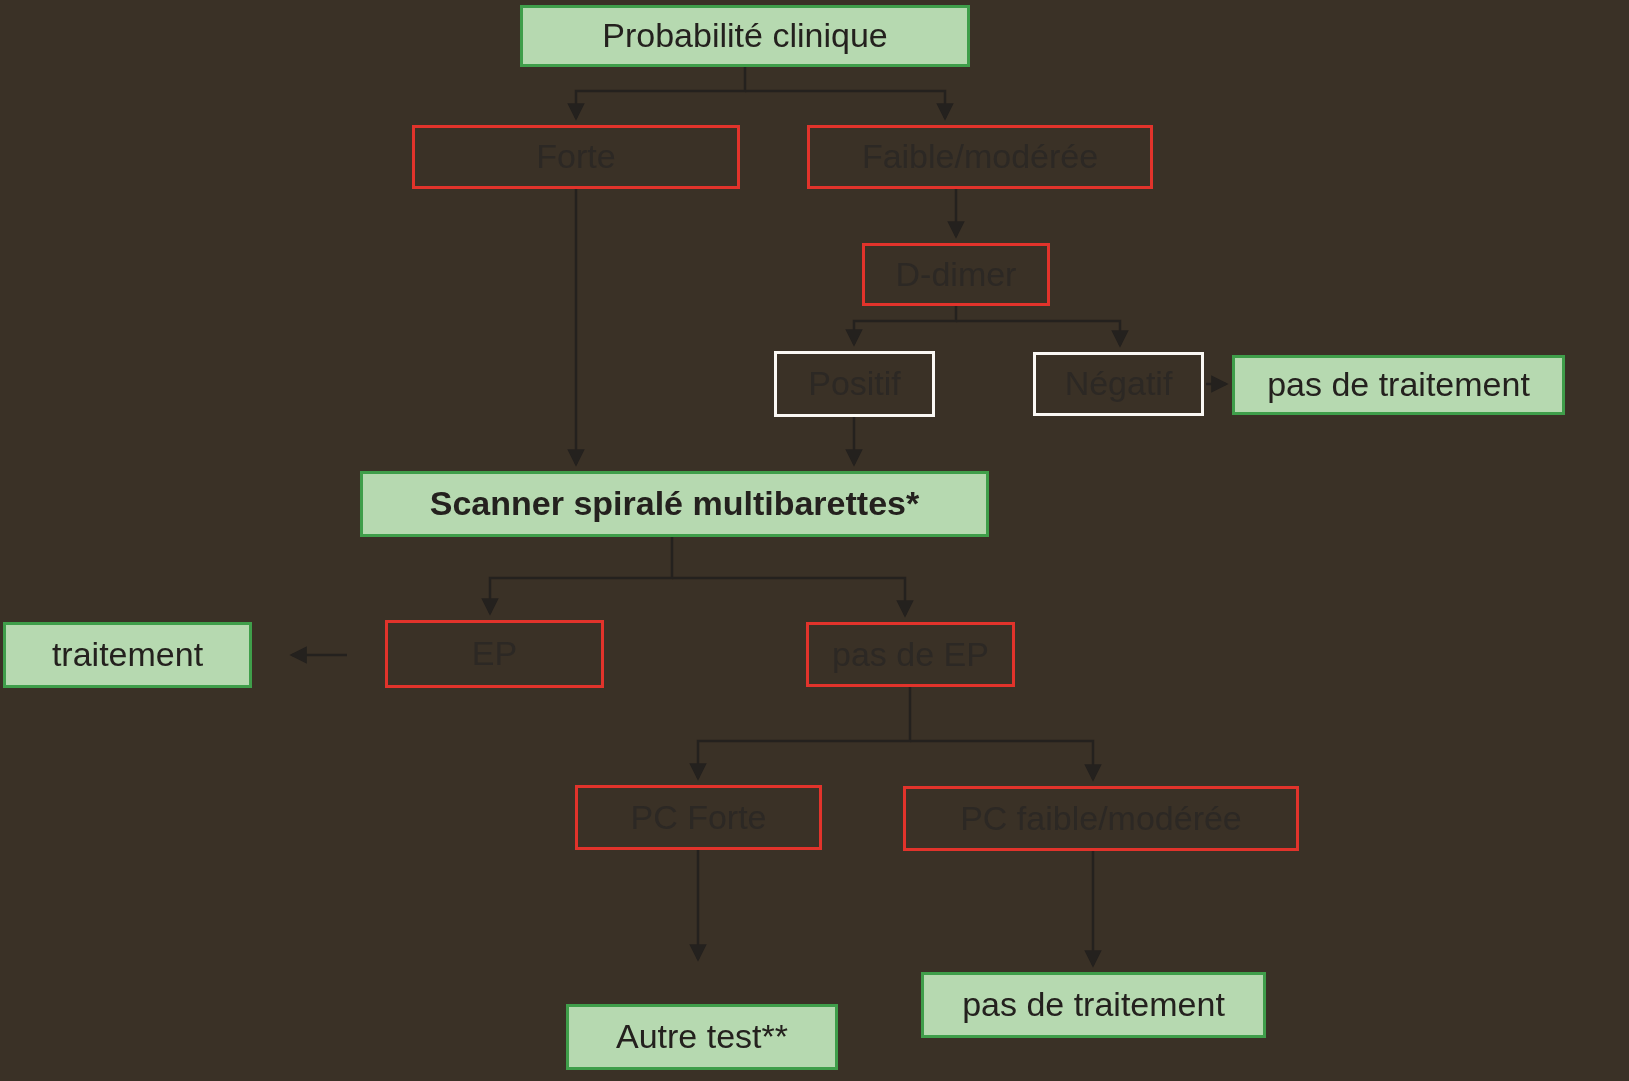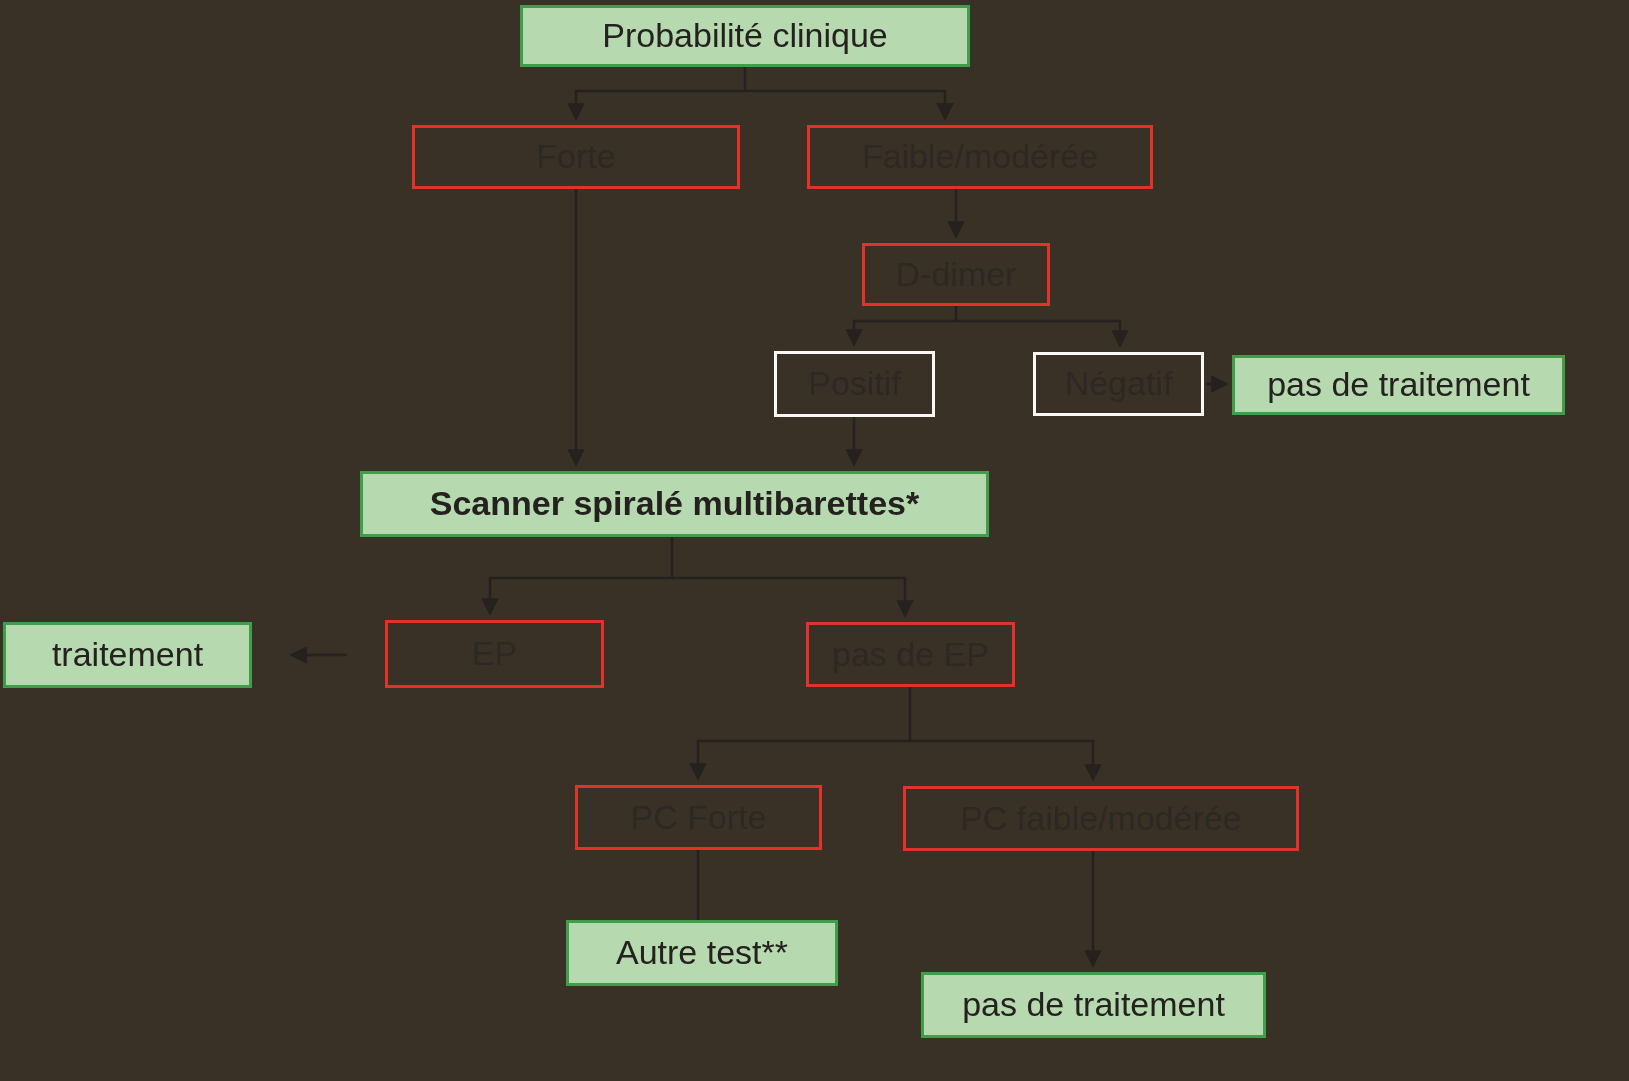--- a/index.html
+++ b/index.html
@@ -139,21 +139,21 @@
   </div>
 
   <div class="node red" style="left:575px; top:785px; width:247px; height:65px;">
     <span class="node-label">PC Forte</span>
   </div>
 
   <div class="node red" style="left:903px; top:786px; width:396px; height:65px;">
     <span class="node-label">PC faible/modérée</span>
   </div>
 
-  <div class="node green" style="left:566px; top:920px; width:272px; height:66px;">
+  <div class="node green" style="left:566px; top:1004px; width:272px; height:66px;">
     <span class="node-label">Autre test**</span>
   </div>
 
   <div class="node green" style="left:921px; top:972px; width:345px; height:66px;">
     <span class="node-label">pas de traitement</span>
   </div>
 
 </div>
 
 </body></html>

